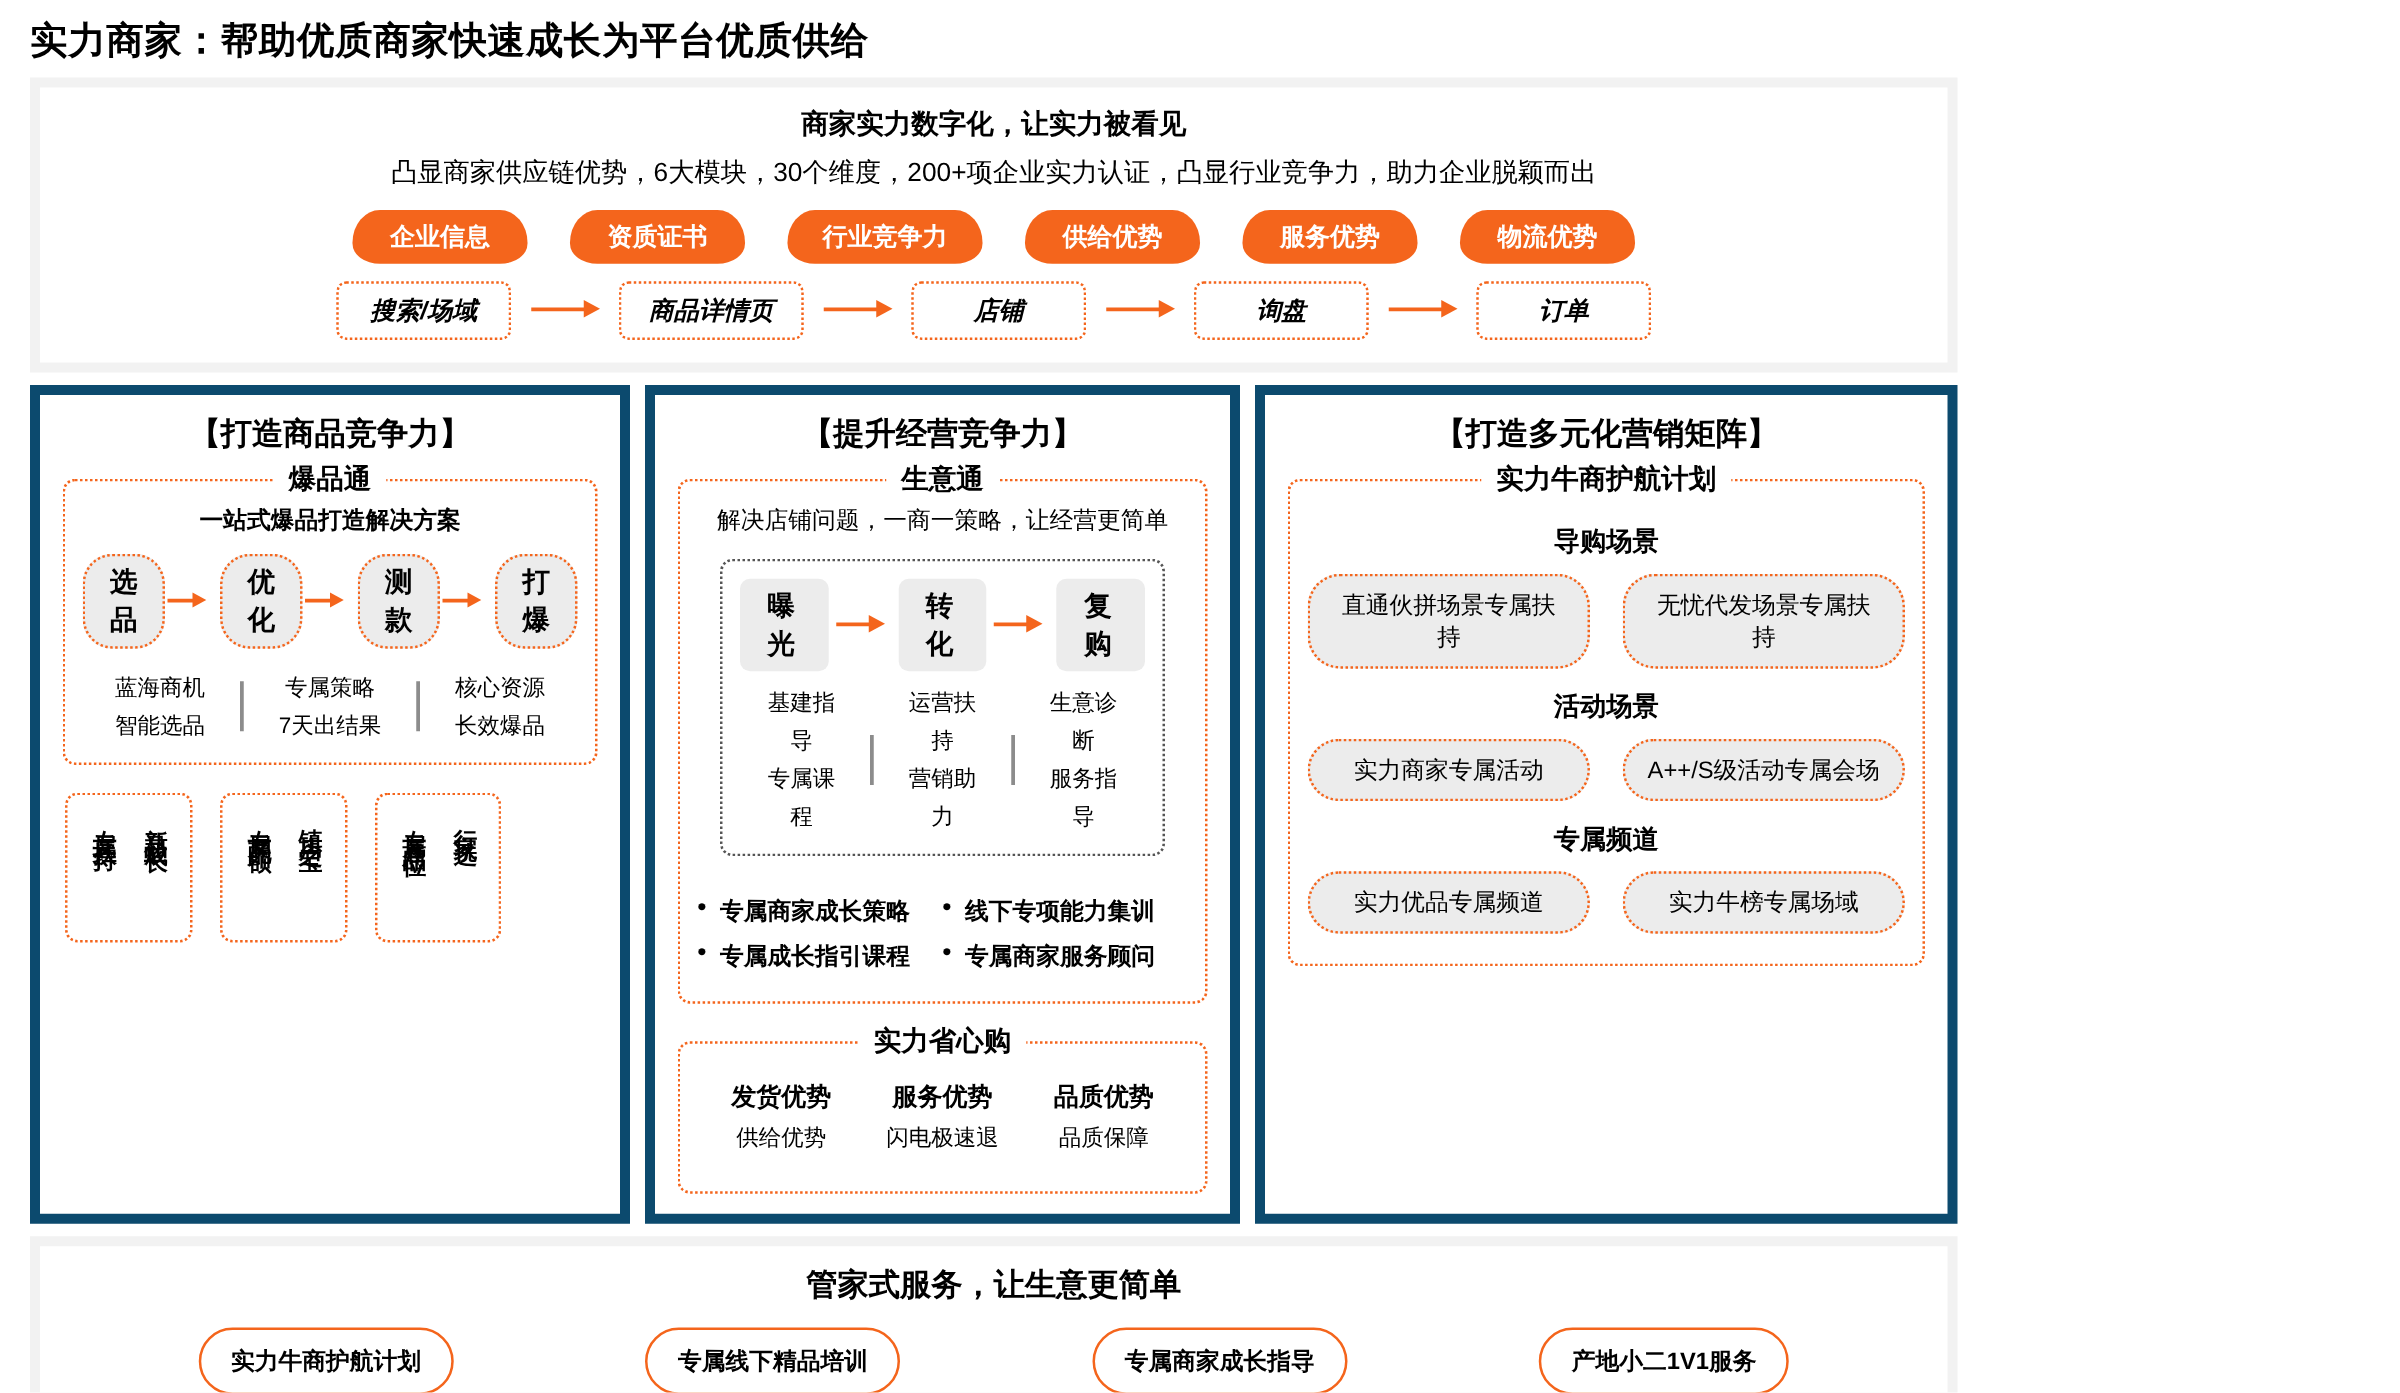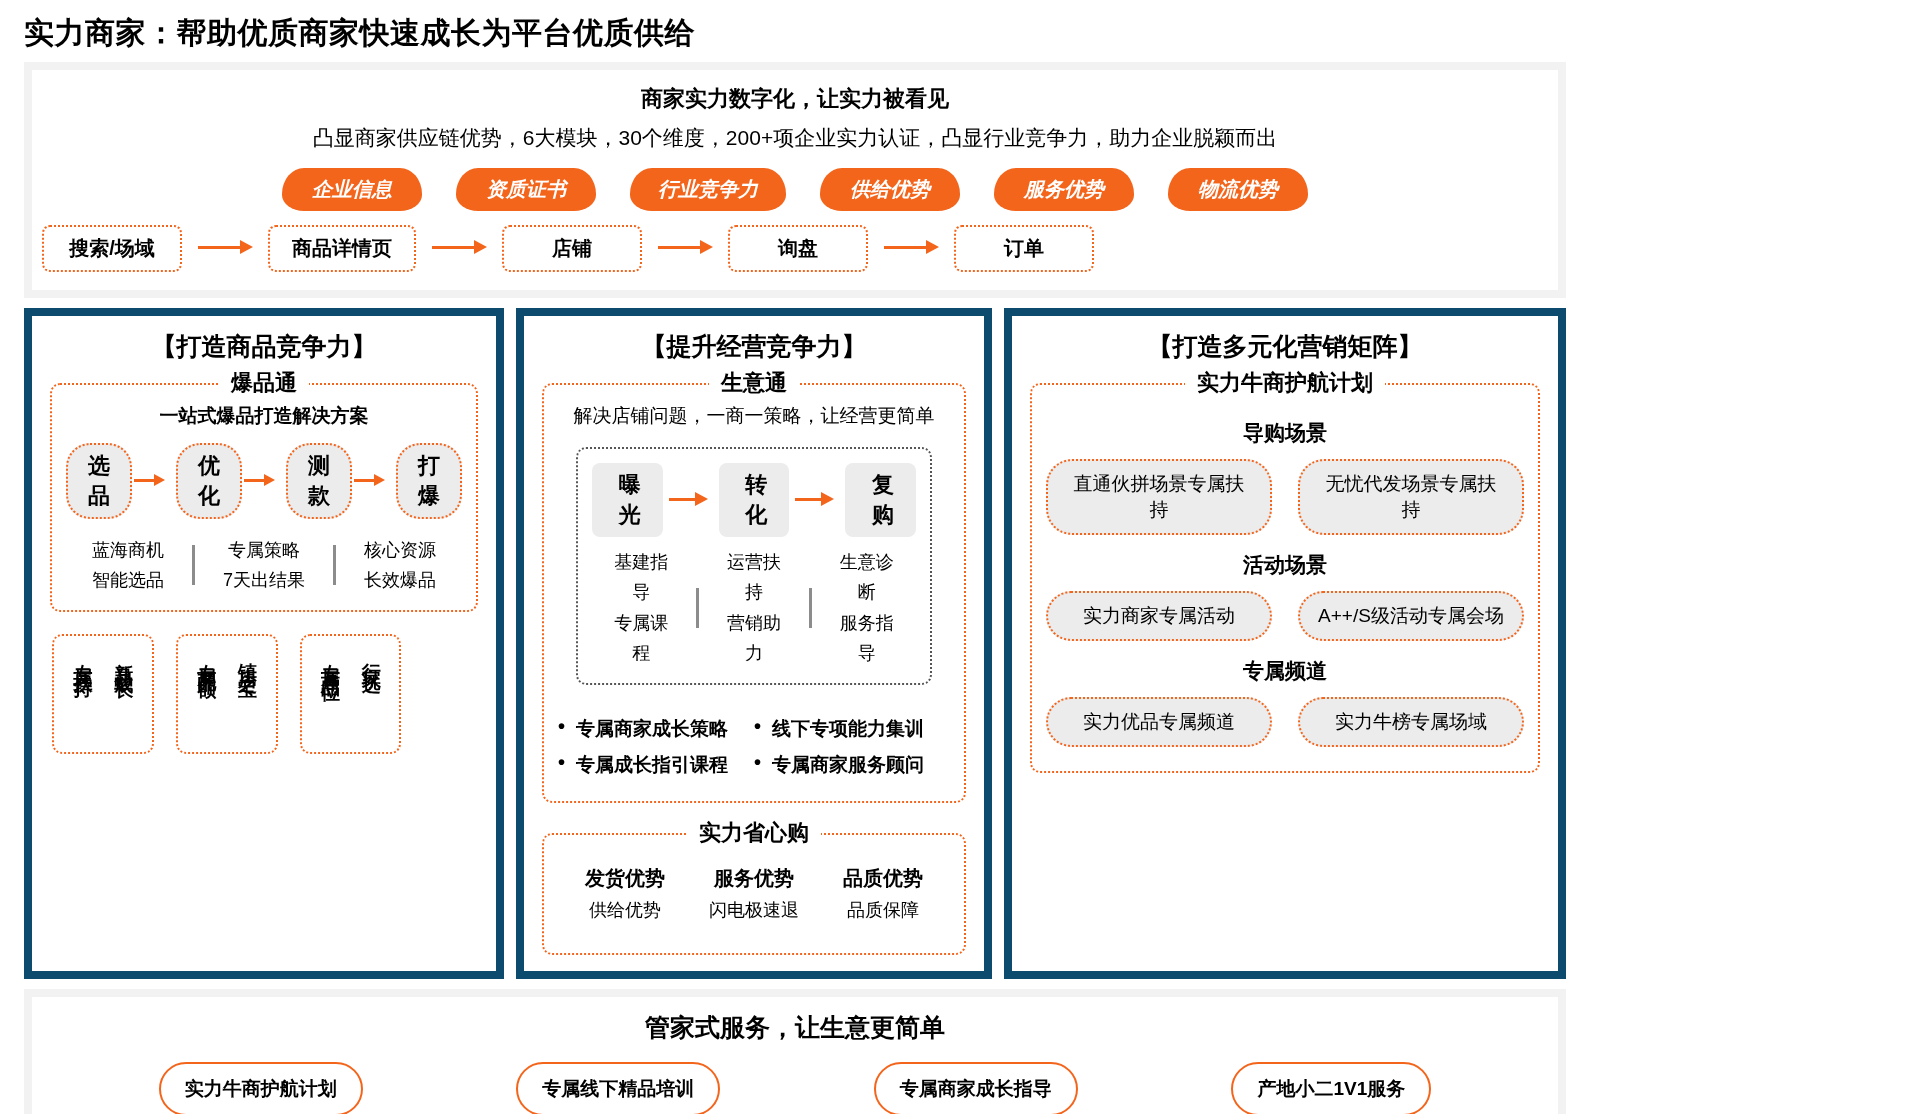--- a/index.html
+++ b/index.html
@@ -25,32 +25,32 @@
   .top-inner { background:#fff; padding: 14px 10px 18px; }
 
   .band-title {
     text-align:center; font-size:22px; font-weight:bold; color:#000;
   }
   .band-sub {
     text-align:center; font-size:21px; color:#000; margin-top:10px;
   }
 
   .pill-row {
-    display:flex; justify-content:center; gap:34px; margin-top:16px;font-style:italic;
+    display:flex; justify-content:center; gap:34px; margin-top:16px;
   }
   .tag-pill {
     background:#f4651c; color:#fff; font-weight:bold; font-size:20px;
     padding:8px 28px; border-radius: 22px 22px 22px 22px/ 26px 26px 16px 16px;
     position:relative;
     min-width:140px; text-align:center;
   }
 
   .flow-row {
-    display:flex; align-items:center;
-    gap:0; margin-top:14px;
+    display:flex; justify-content:center; align-items:center;
+    gap:0; margin-top:14px;font-style:italic;
   }
   .flow-box {
     border:2px dotted #f4651c; border-radius:8px;
     padding:8px 22px; font-size:20px; font-weight:bold; color:#000;
     min-width:140px; text-align:center; background:#fff;
   }
   .arrow {
     width:86px; height:22px; position:relative; flex:none;
   }
   .arrow::before {
@@ -246,21 +246,21 @@
 
     <div class="col col2">
       <div class="col-inner">
         <div class="col-title">【提升经营竞争力】</div>
 
         <div class="group">
           <div class="legend">生意通</div>
           <div class="group-sub normal">解决店铺问题，一商一策略，让经营更简单</div>
 
           <div class="group gray" style="margin:18px 18px 0;">
-            <div class="chip-row" style="margin-top:14px;text-align:right;">
+            <div class="chip-row" style="margin-top:14px;">
               <div class="chip square">曝光</div>
               <div class="arrow small"></div>
               <div class="chip square">转化</div>
               <div class="arrow small"></div>
               <div class="chip square">复购</div>
             </div>
             <div class="tri-row" style="margin-top:10px;">
               <div class="tri-cell">
                 <div>基建指导</div>
                 <div>专属课程</div>

